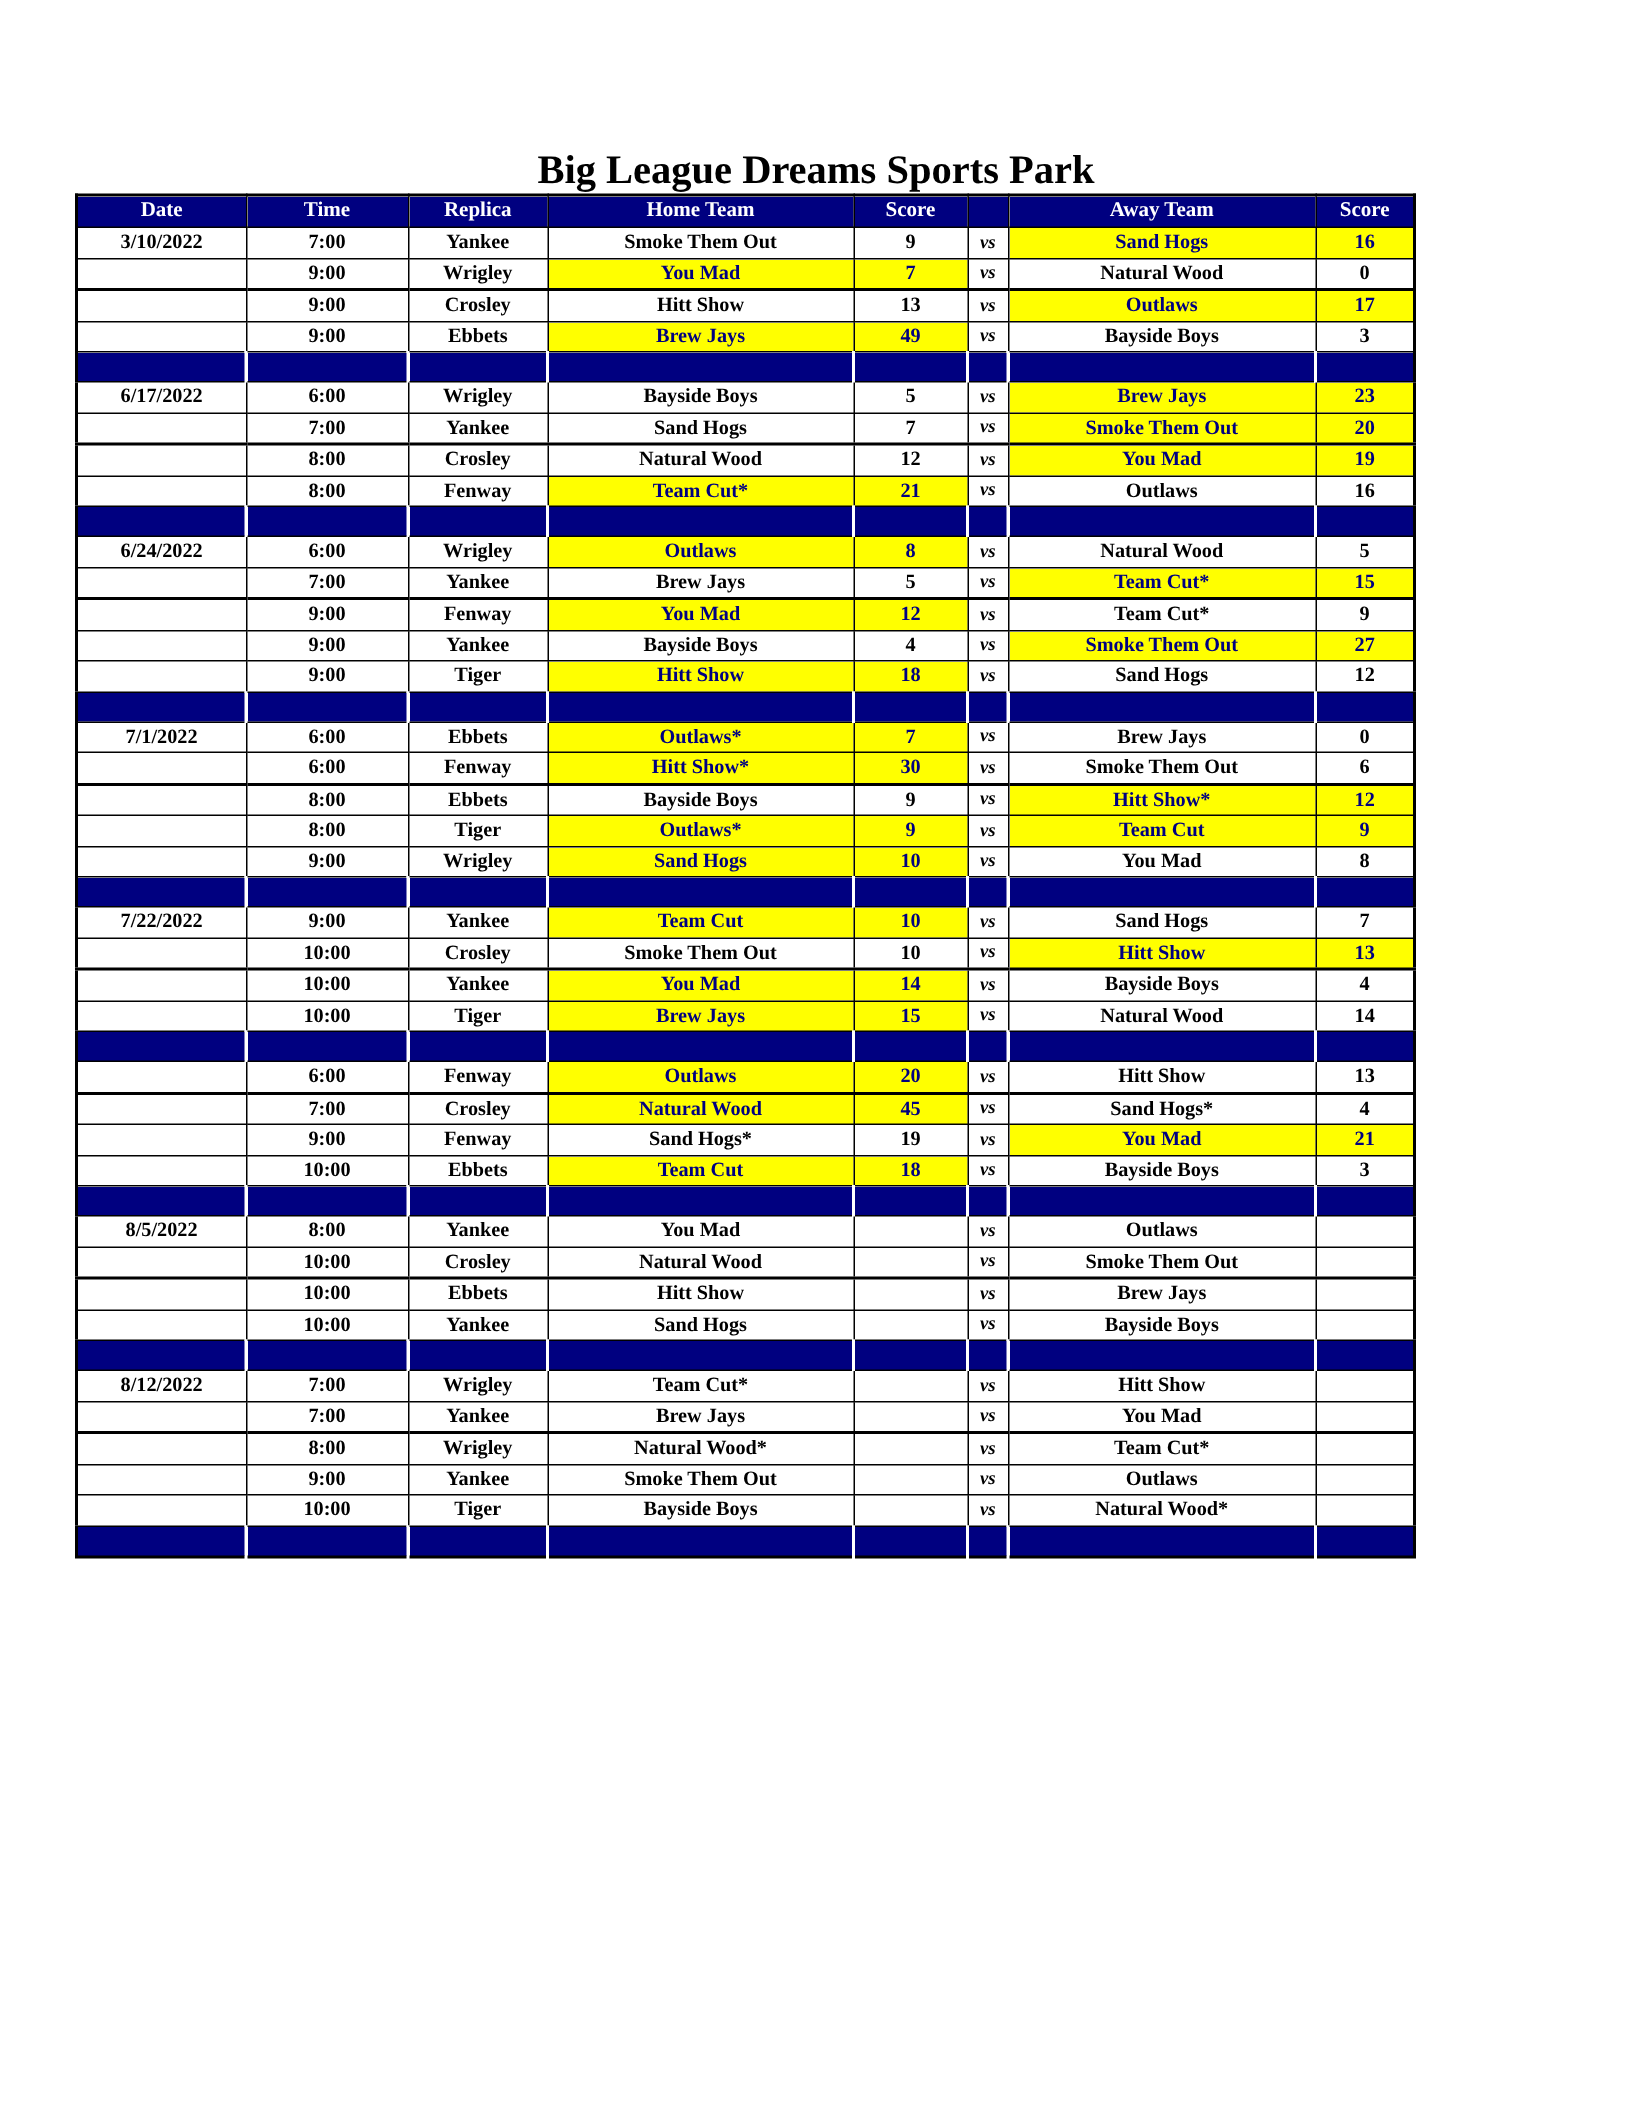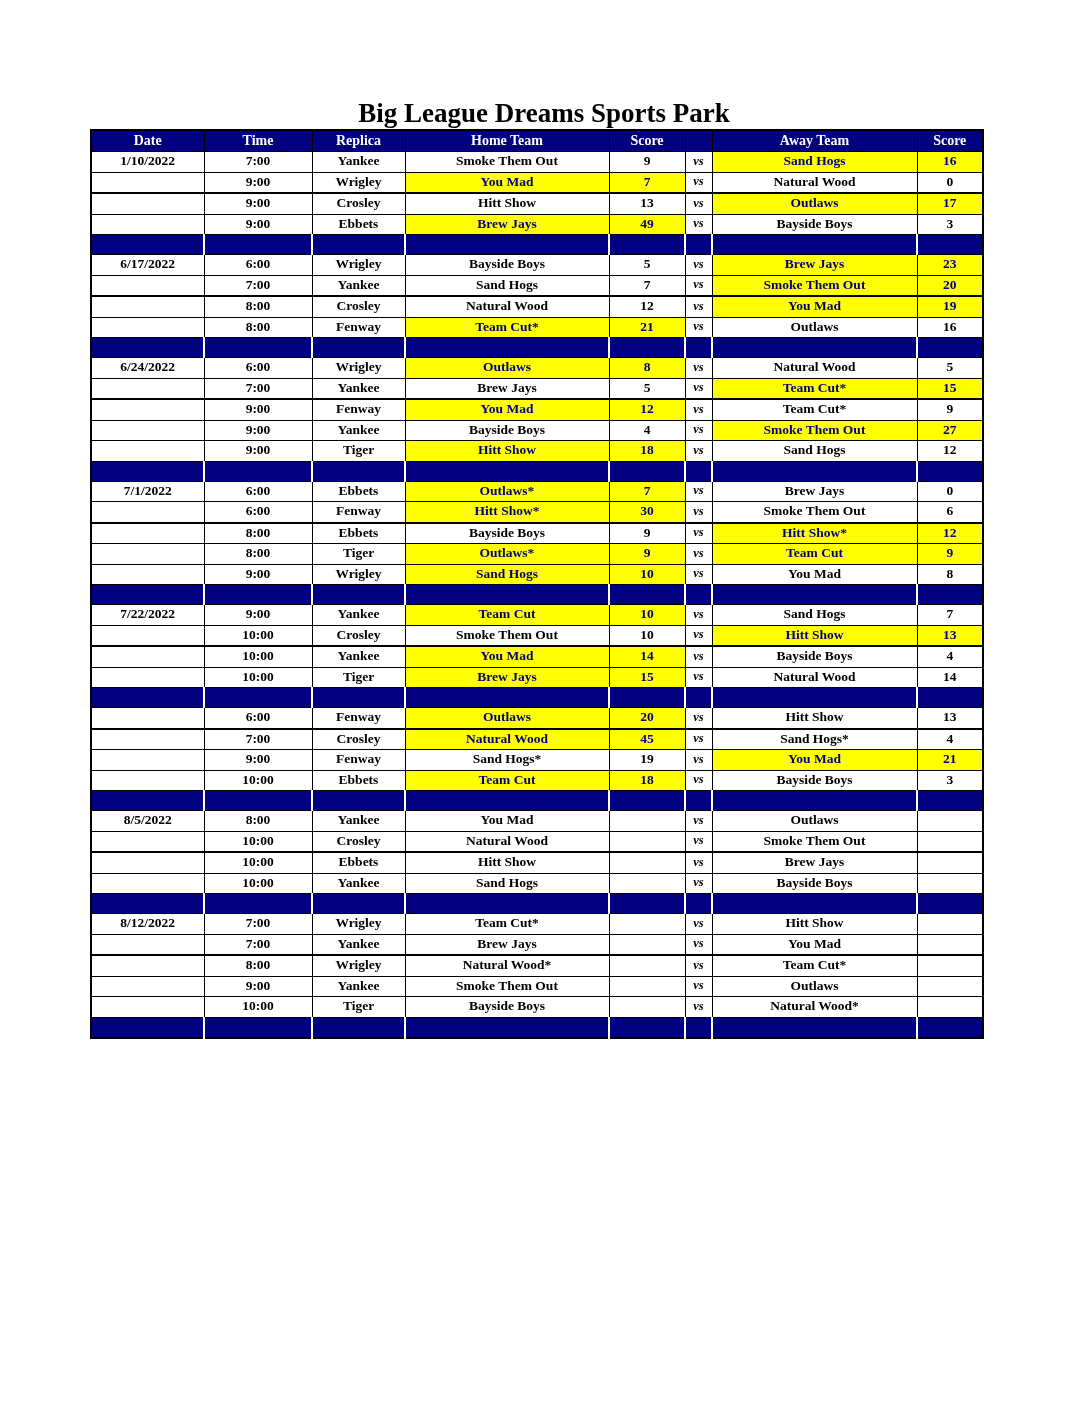--- a/index.html
+++ b/index.html
@@ -17,21 +17,21 @@
   .subtitle{
     margin:4px 0 0 0;text-align:center;
     font-size:20px;font-weight:bold;
   }
   .note{
     margin:9px 0 6px 0;text-align:center;
     font-size:15px;font-weight:bold;font-style:italic;
   }
   table.sched{
     border-collapse:collapse;table-layout:fixed;
-    margin-left:90px;width:892px;
+    margin-left:50px;width:892px;
     border:2px solid #000;
   }
   .sched th,.sched td{
     border:1px solid #000;
     padding:0 2px;height:19.5px;
     font-size:13.5px;font-weight:bold;line-height:1.1;
     text-align:center;vertical-align:middle;
     overflow:hidden;white-space:nowrap;
   }
   .sched thead th{
@@ -78,21 +78,21 @@
         <th>Replica</th>
         <th>Home Team</th>
         <th>Score</th>
         <th></th>
         <th>Away Team</th>
         <th>Score</th>
       </tr>
     </thead>
     <tbody>
         <tr>
-          <td class="date">1/10/2022</td>
+          <td class="date">3/10/2022</td>
           <td class="time">7:00</td>
           <td class="replica">Yankee</td>
           <td class="team">Smoke Them Out</td>
           <td class="score">9</td>
           <td class="vs">vs</td>
           <td class="team hl">Sand Hogs</td>
           <td class="score hl">16</td>
         </tr>
         <tr class="band">
           <td class="date"></td>

